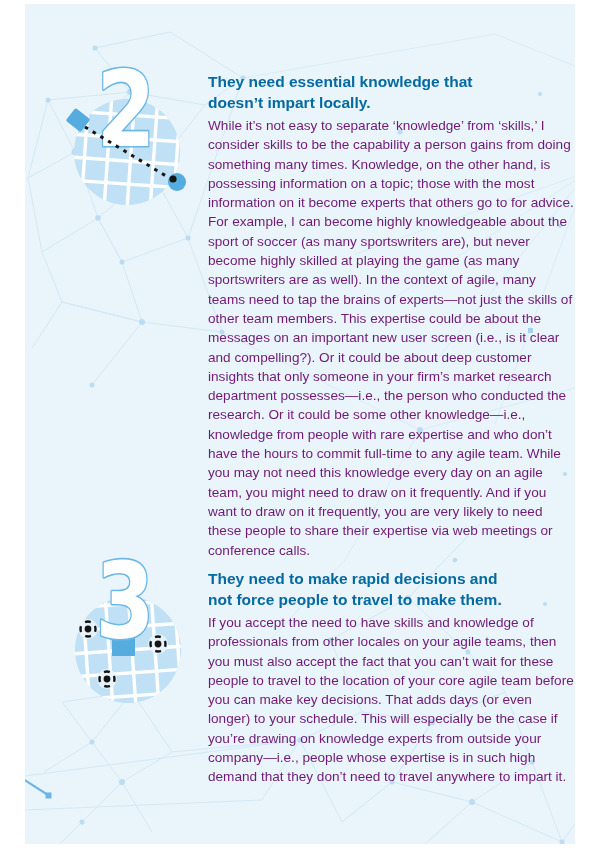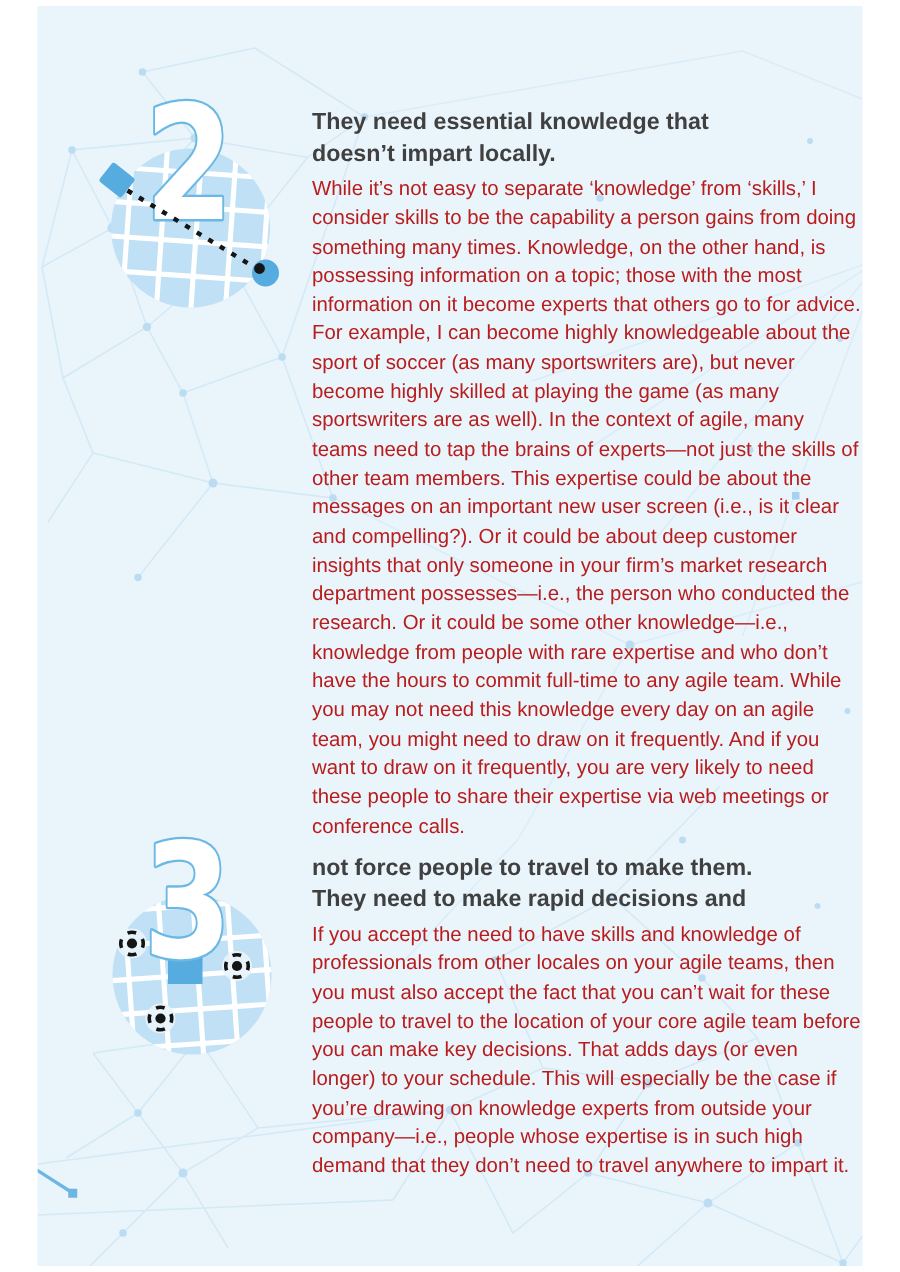--- a/index.html
+++ b/index.html
@@ -15,25 +15,25 @@
   }
   .mesh{position:absolute;left:0;top:0;width:550px;height:840px;}
   .badge{position:absolute;width:170px;height:170px;}
   #badge2{left:20px;top:56px;}
   #badge3{left:20px;top:544px;}
   .textcol{position:absolute;left:183px;width:368px;}
   #text2{top:67px;}
   #text3{top:564px;}
   .textcol h3{
     margin:0;font-size:15.5px;line-height:21px;font-weight:bold;
-    color:#404040;letter-spacing:0;
+    color:#0369a1;letter-spacing:0;
   }
   .textcol h3 span{display:block;}
   .textcol p{
-    margin:3px 0 0;font-size:13.6px;line-height:19.3px;color:#b91c1c;
+    margin:3px 0 0;font-size:13.6px;line-height:19.3px;color:#701a75;
   }
 </style>
 </head>
 <body>
 
 <div class="page">
 
   <svg class="mesh" viewBox="0 0 550 840">
     <g stroke="#d3e9f6" stroke-width="1" fill="none">
 
@@ -163,19 +163,19 @@
     </g>
     <g transform="translate(62,131)">
       <circle r="10" fill="#e9f4fb" opacity="0.9"></circle>
         <circle r="7.5" fill="none" stroke="#151515" stroke-width="2.4" stroke-dasharray="5.8 5.9" stroke-dashoffset="3"></circle>
         <circle r="3.4" fill="#151515"></circle>
     </g>
   </svg>
 
   <div id="text3" class="textcol">
     <h3>
+      <span>They need to make rapid decisions and</span>
       <span>not force people to travel to make them.</span>
-      <span>They need to make rapid decisions and</span>
     </h3>
     <p>If you accept the need to have skills and knowledge of professionals from other locales on your agile teams, then you must also accept the fact that you can’t wait for these people to travel to the location of your core agile team before you can make key decisions. That adds days (or even longer) to your schedule. This will especially be the case if you’re drawing on knowledge experts from outside your company—i.e., people whose expertise is in such high demand that they don’t need to travel anywhere to impart it.</p>
   </div>
 
 </div>
 
 </body></html>

